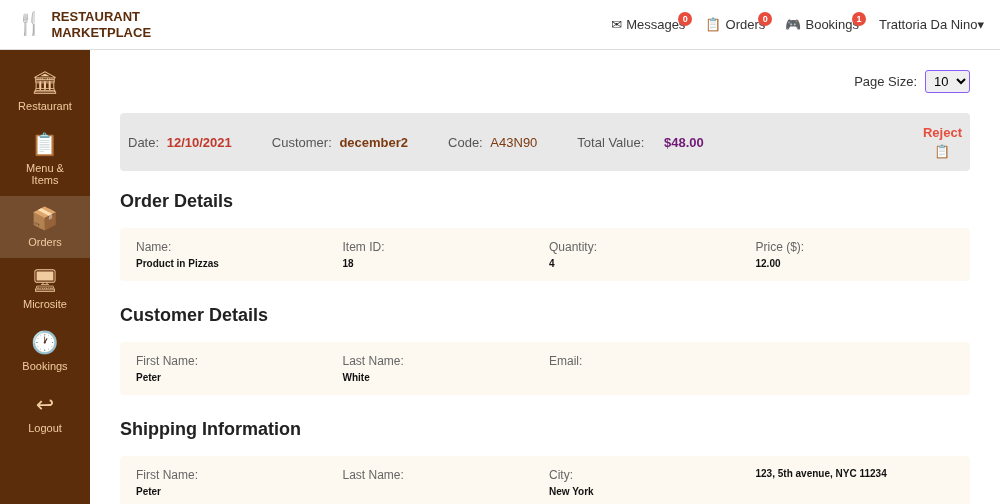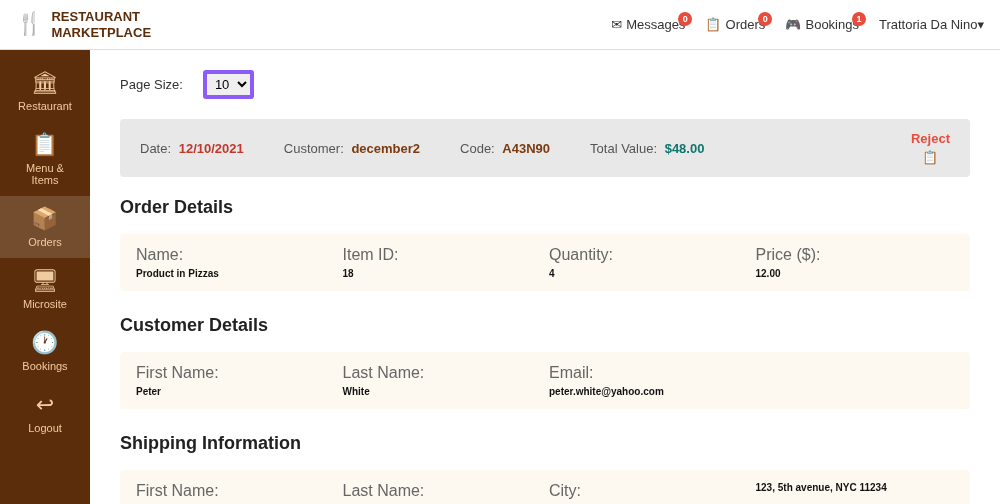--- a/index.html
+++ b/index.html
@@ -98,37 +98,38 @@
       flex: 1;
       overflow-y: auto;
       background: #fff;
       padding: 20px 30px;
     }
 
     
     .page-size-row {
       display: flex;
       align-items: center;
-      gap: 20px;
+      gap: 8px;
       margin-bottom: 20px;
       font-size: 13px;
       color: #333;
+      justify-content: flex-end;
     }
     .page-size-row select {
       padding: 2px 4px;
       font-size: 13px;
-      border: 4px solid #8b5cf6;
+      border: 1px solid #8b5cf6;
       border-radius: 3px;
     }
 
     
     .order-header-row {
       background: #e8e8e8;
       border-radius: 4px;
-      padding: 12px 20px;
+      padding: 12px 8px;
       display: flex;
       align-items: center;
       gap: 40px;
       margin-bottom: 20px;
       font-size: 13px;
     }
     .order-header-row .field { color: #555; }
     .order-header-row .reject-btn {
       margin-left: auto;
       color: #e74c3c;
@@ -152,21 +153,21 @@
     }
     .detail-row {
       background: #fdf8f0;
       border-radius: 4px;
       padding: 12px 16px;
       display: grid;
       gap: 8px;
     }
     .detail-row.cols-4 { grid-template-columns: 1fr 1fr 1fr 1fr; }
     .detail-field { display: flex; flex-direction: column; gap: 4px; }
-    .detail-field .field-label { color: #666; font-size: 16px; }
+    .detail-field .field-label { color: #666; font-size: 12px; }
     .detail-field .field-value { color: #111; font-weight: bold; font-size: 10px; }
   </style>
 </head>
 <body>
 
 <nav class="top-nav">
   <div class="top-nav-brand">
     <span class="icon">🍴</span>
     <div>
       <div>RESTAURANT</div>
@@ -241,25 +242,25 @@
       <span class="field">
         <span>Date:</span>
         <span style="color:#c0392b; font-weight:bold; margin-left:4px;">12/10/2021</span>
       </span>
       <span class="field">
         <span>Customer:</span>
         <span style="color:#7b3a10; font-weight:bold; margin-left:4px;text-align:right;">december2</span>
       </span>
       <span class="field">
         <span>Code:</span>
-        <span style="color:#7b3a10; font-weight:bold; margin-left:4px;">A43N90</span>
+        <span style="color:#7b3a10; font-weight:normal; margin-left:4px;">A43N90</span>
       </span>
       <span class="field">
         <span>Total Value:</span>
-        <span style="color:#0f766e; font-weight:bold; margin-left:4px;">$48.00</span>
+        <span style="color:#701a75; font-weight:bold; margin-left:16px;">$48.00</span>
       </span>
       <span class="reject-btn">
         <span>Reject</span>
         <span>📋</span>
       </span>
     </div>
 
     <div class="section">
       <div class="section-title">Order Details</div>
       <div class="detail-row cols-4">
@@ -288,21 +289,20 @@
         <div class="detail-field">
           <span class="field-label">First Name:</span>
           <span class="field-value">Peter</span>
         </div>
         <div class="detail-field">
           <span class="field-label">Last Name:</span>
           <span class="field-value">White</span>
         </div>
         <div class="detail-field">
           <span class="field-label">Email:</span>
-          <span class="field-value">peter.white@yahoo.com</span>
         </div>
       </div>
     </div>
 
     <div class="section">
       <div class="section-title">Shipping Information</div>
       <div class="detail-row cols-4">
         <div class="detail-field">
           <span class="field-label">First Name:</span>
           <span class="field-value">Peter</span>

